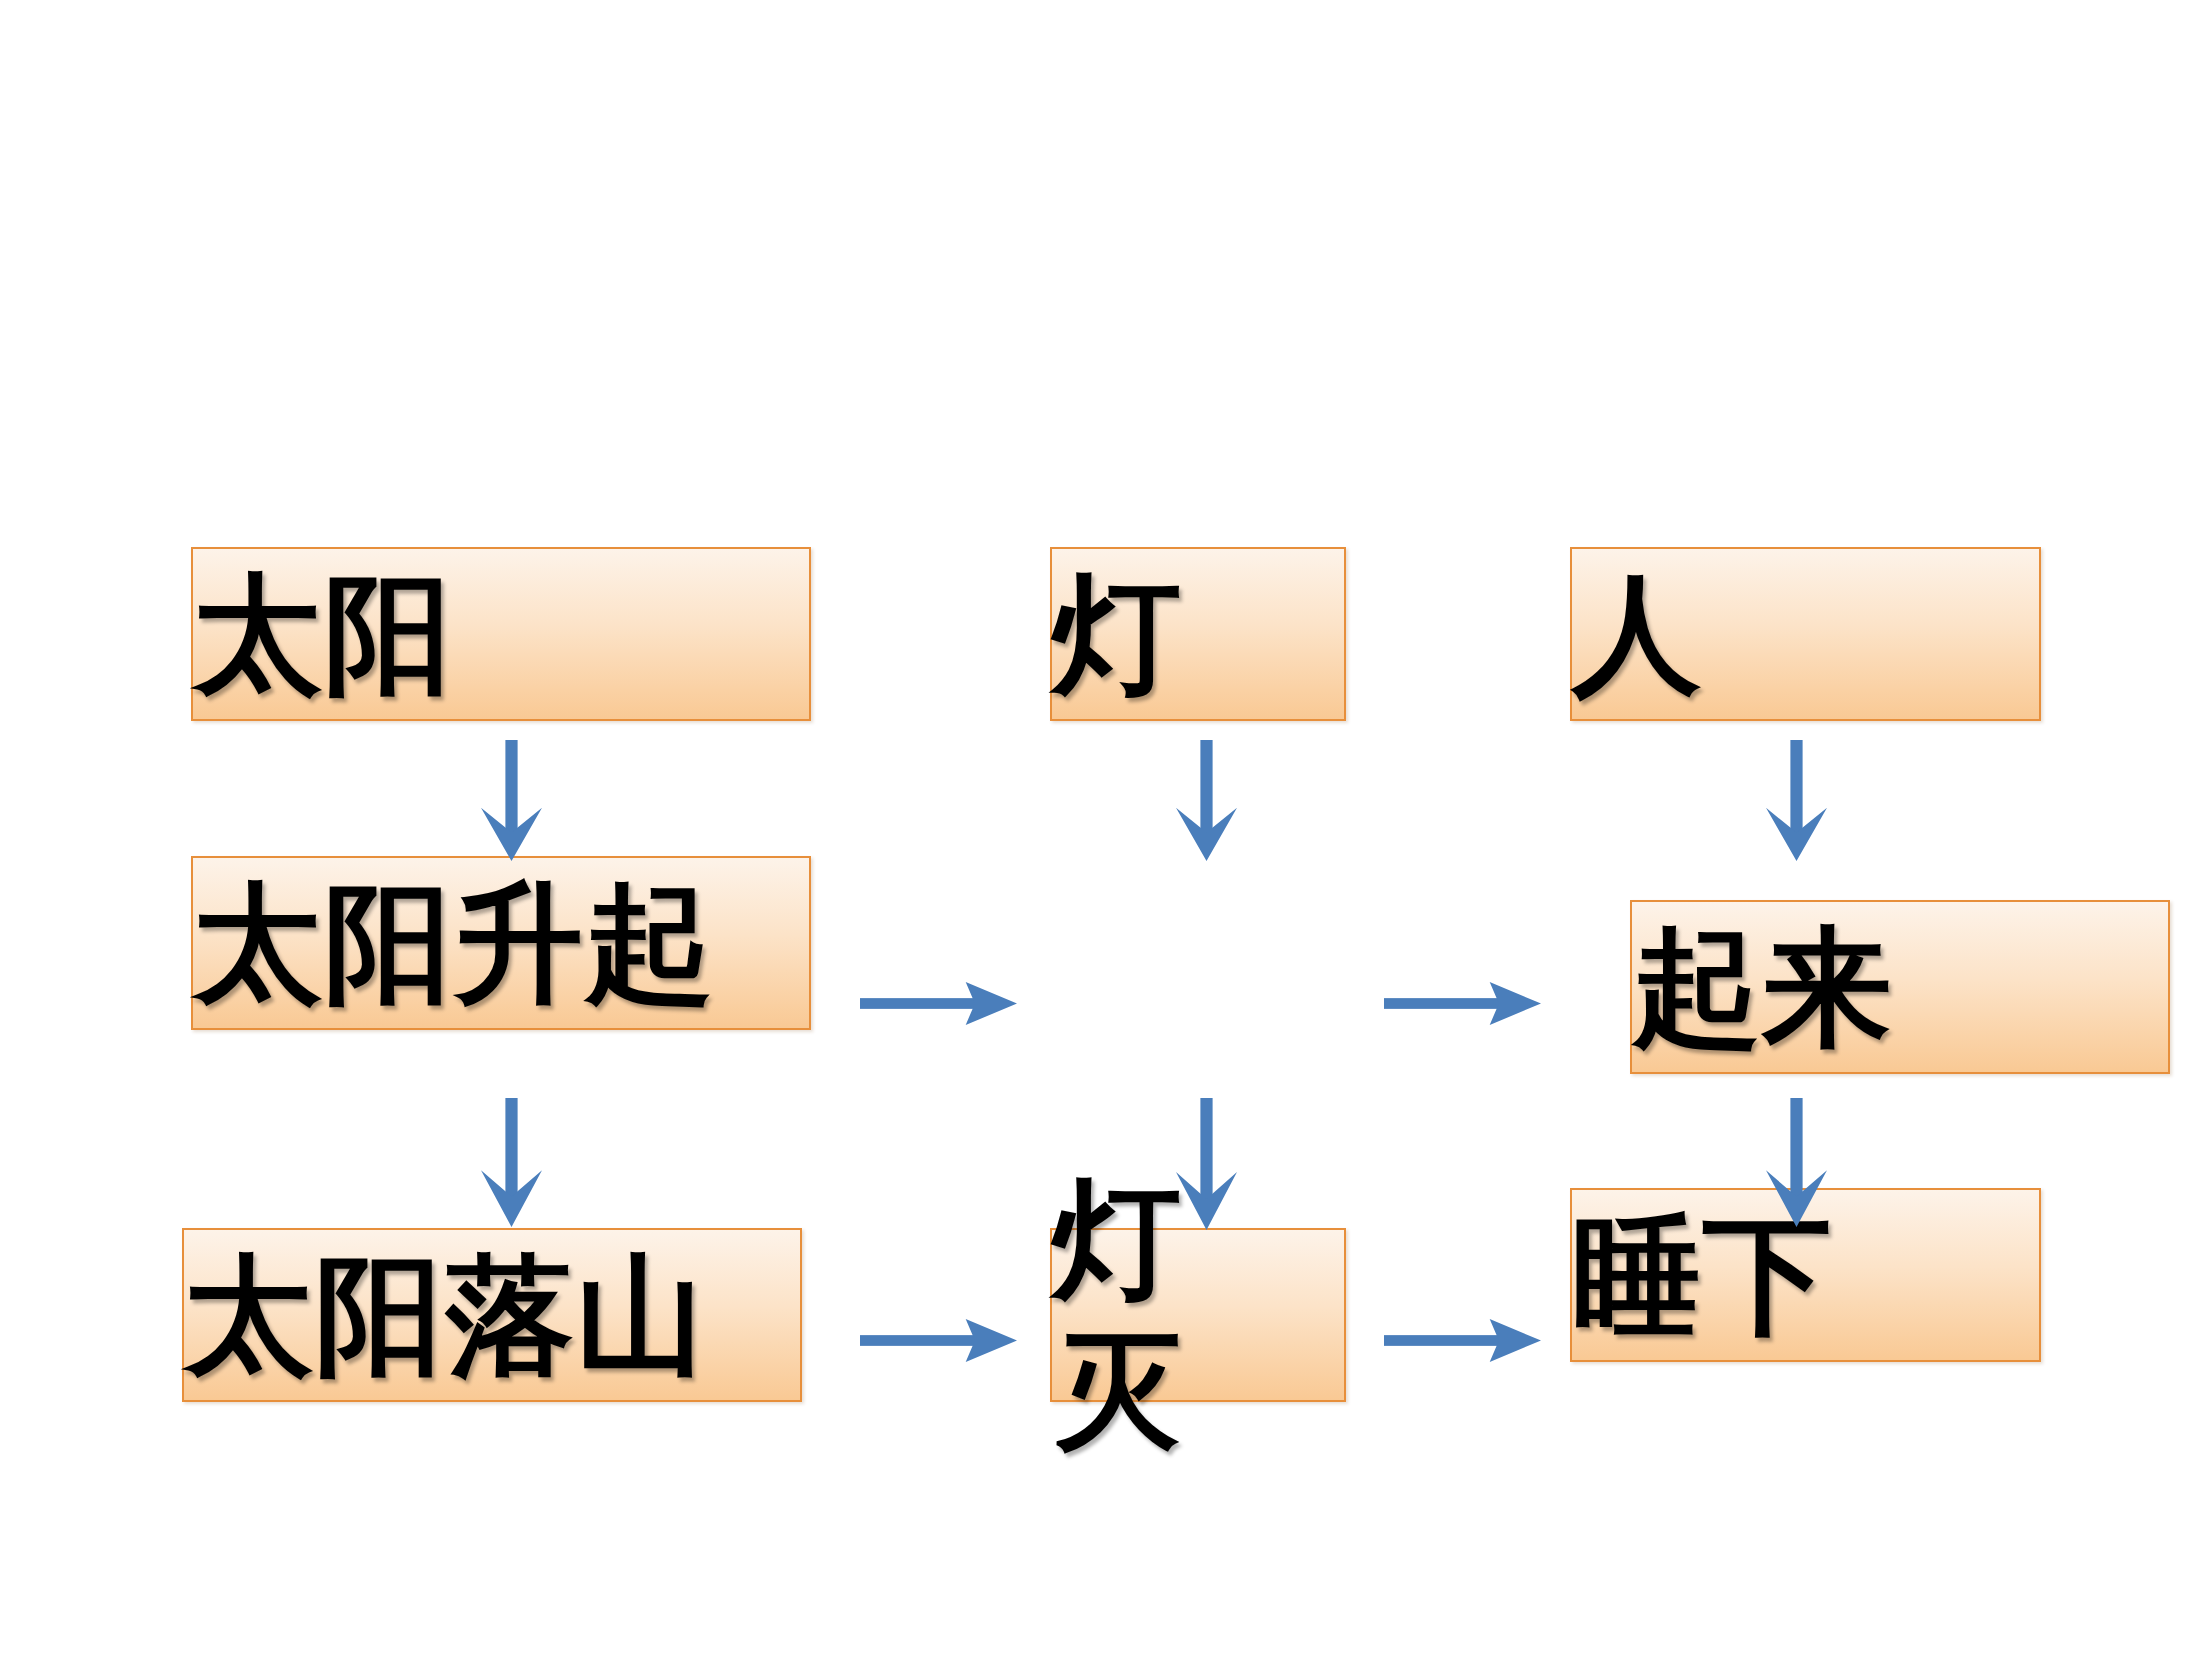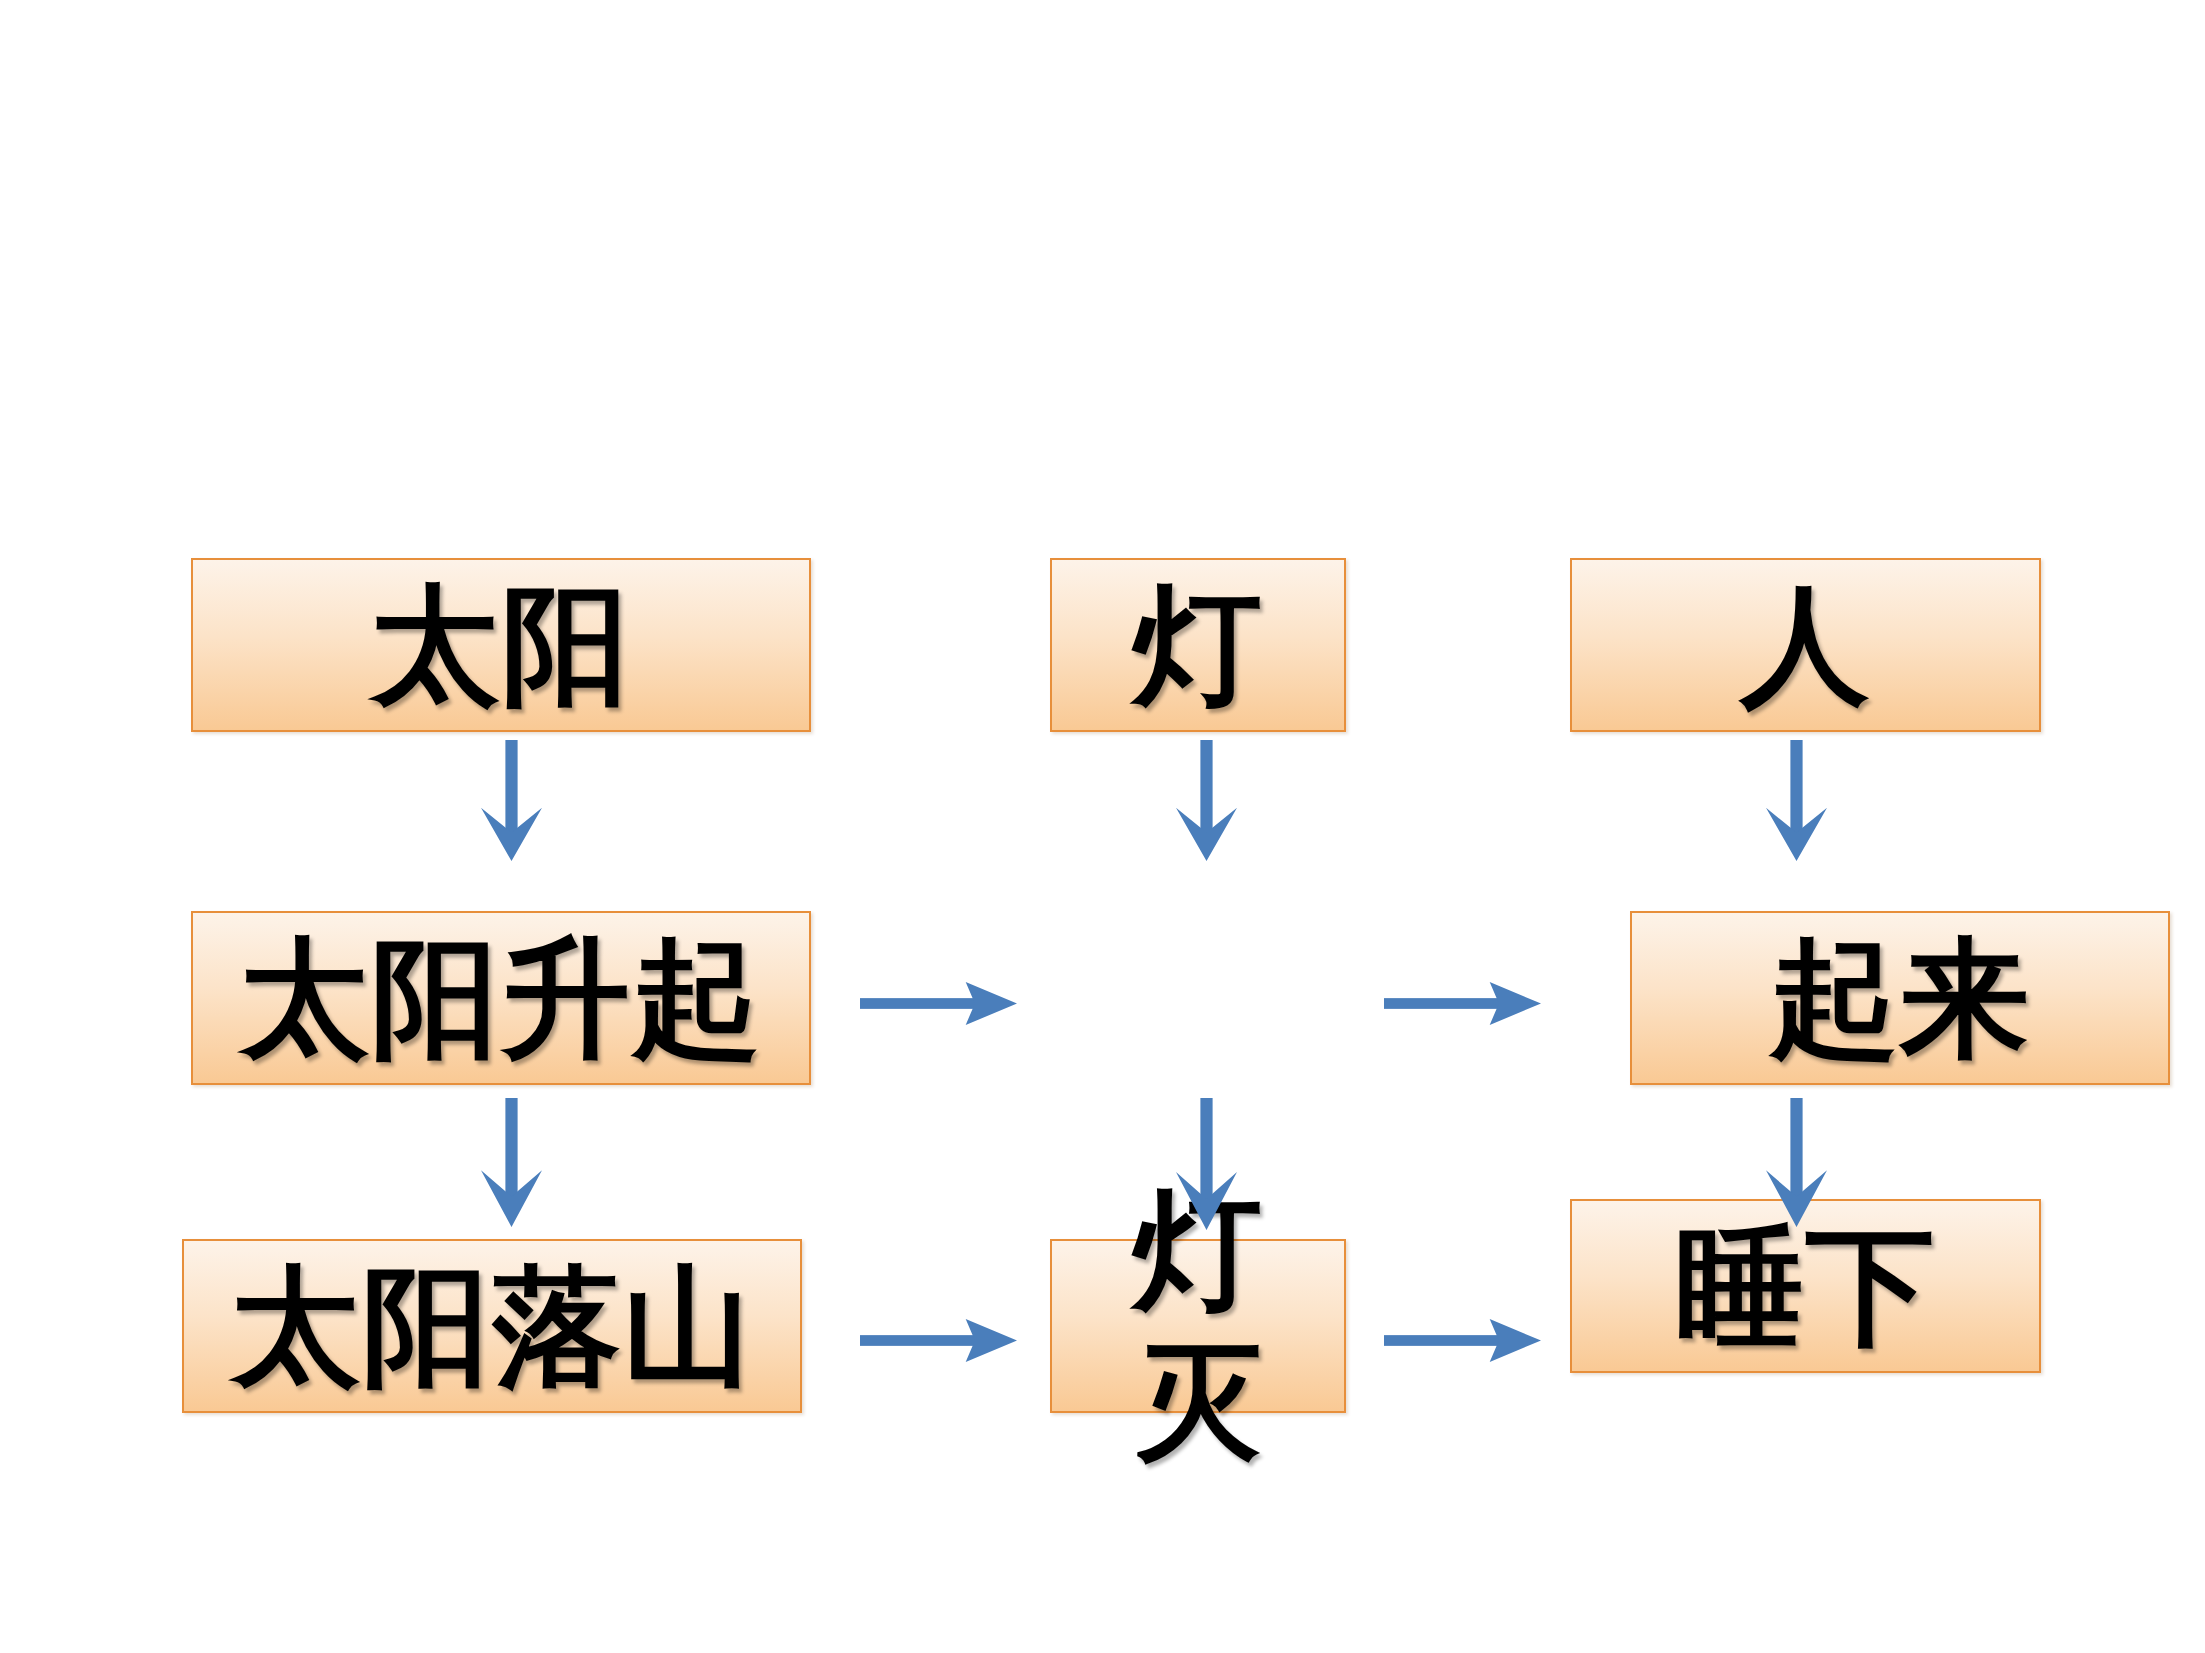--- a/index.html
+++ b/index.html
@@ -28,24 +28,23 @@
     white-space:pre;
     text-shadow:3.1px 3.8px 4.6px rgba(0,0,0,0.28);
     line-height:1;
   }
   
   .node{
     position:absolute;
     box-sizing:border-box;
     border:2.3px solid #E78F3B;
     background:linear-gradient(180deg,#FDF3E9 0%,#FCE3C8 45%,#F9C994 100%);
-    display:flex;align-items:center;justify-content:center;
+    display:flex;align-items:center;
     box-shadow:1.5px 2.3px 3.1px rgba(120,70,20,0.18);
     z-index:1;
-    margin-top:11px;
   }
   .node .label{
     color:#000000;
     font-weight:900;
     font-size:129px;
     line-height:1.17;
     letter-spacing:1.5px;
     white-space:pre-line;
     text-align:center;
     text-shadow:3.1px 3.8px 3.8px rgba(0,0,0,0.30);
@@ -65,21 +64,21 @@
   <div class="node" style="left:191px;top:547px;width:620px;height:174px;">
     <span class="label">太阳</span>
   </div>
   <div class="node" style="left:1050px;top:547px;width:296px;height:174px;">
     <span class="label">灯</span>
   </div>
   <div class="node" style="left:1570px;top:547px;width:471px;height:174px;">
     <span class="label">人</span>
   </div>
 
-  <div class="node" style="left:191px;top:900px;width:620px;height:174px;">
+  <div class="node" style="left:191px;top:856px;width:620px;height:174px;">
     <span class="label">太阳升起</span>
   </div>
   <div class="node" style="left:1630px;top:900px;width:540px;height:174px;">
     <span class="label">起来</span>
   </div>
 
   <div class="node" style="left:182px;top:1228px;width:620px;height:174px;">
     <span class="label">太阳落山</span>
   </div>
   <div class="node overflow-text" style="left:1050px;top:1228px;width:296px;height:174px;">

